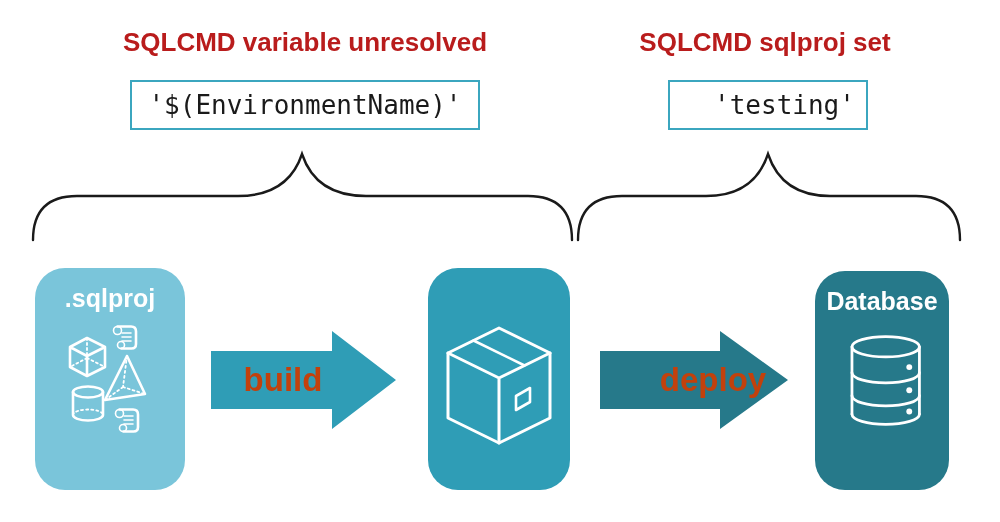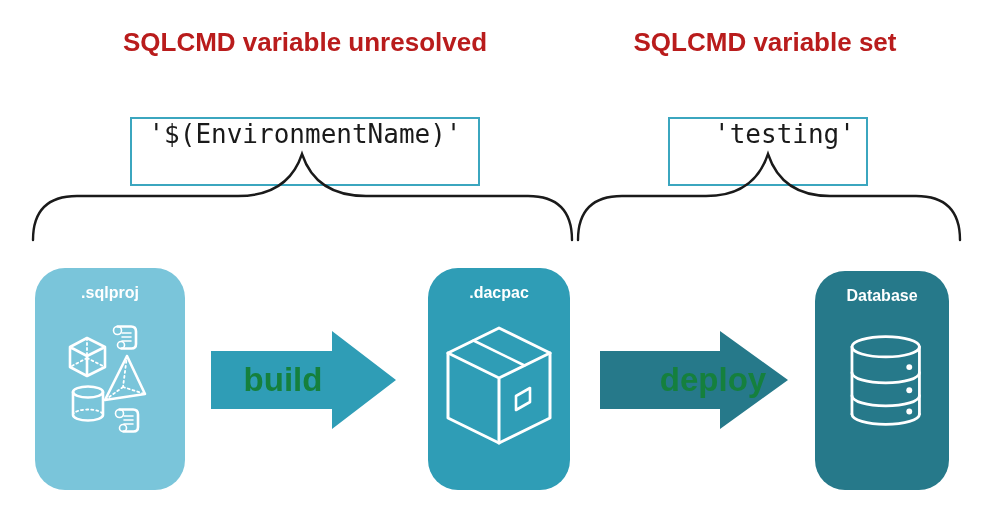--- a/index.html
+++ b/index.html
@@ -18,28 +18,27 @@
     font-size: 26px;
     color: #b91c1c;
     text-align: center;
     white-space: nowrap;
   }
   .heading-left  { left: 80px;  width: 450px; }
   .heading-right { left: 565px; width: 400px; }
   .codebox {
     position: absolute;
     top: 80px;
-    height: 69px;
+    height: 50px;
     box-sizing: border-box;
     border: 2.5px solid #3ba6bf;
     background: #ffffff;
     display: flex;
-    align-items: flex-start;
+    align-items: center;
     justify-content: center;
-    margin-top: 37px;
   }
   .codebox-left  { left: 130px; width: 350px; }
   .codebox-right { left: 668px; width: 200px; padding-left: 33px; }
   .codebox code {
     font-family: "DejaVu Sans Mono", monospace;
     font-size: 26px;
     color: #1a1a1a;
     white-space: nowrap;
   }
   .overlay {
@@ -49,21 +48,21 @@
     height: 522px;
   }
   .brace {
     fill: none;
     stroke: #1a1a1a;
     stroke-width: 2.4;
     stroke-linecap: round;
   }
   .arrow-label {
     position: absolute;
-    color: #15803d;
+    color: #c2410c;
     font-weight: bold;
     font-size: 33px;
     display: flex;
     align-items: center;
     justify-content: center;
   }
   .build-label  { left: 214px; top: 349px; width: 138px; height: 62px; }
   .deploy-label { left: 600px; top: 349px; width: 146px; height: 62px; padding-left: 40px; }
   .card {
     position: absolute;
@@ -73,21 +72,21 @@
   }
   .card-sqlproj  { left: 35px;  width: 150px; background: #7ac5da; }
   .card-dacpac   { left: 428px; width: 142px; background: #2f9db6; }
   .card-database { left: 815px; top: 271px; width: 134px; height: 219px; background: #26798a; }
   .card-label {
     position: relative;
     text-align: center;
     margin-top: 16px;
     color: #ffffff;
     font-weight: bold;
-    font-size: 16px;
+    font-size: 25px;
     z-index: 2;
   }
   .card-icon {
     position: absolute;
     left: 0; top: 0;
     width: 100%;
     height: 100%;
     z-index: 1;
   }
   .icon-stroke {
@@ -101,21 +100,21 @@
   .icon-thin  { stroke-width: 1.6; }
   .icon-bold  { stroke-width: 3; }
   .icon-fill  { fill: #ffffff; stroke: none; }
 </style>
 </head>
 <body>
 
 <div class="stage">
 
   <div class="heading heading-left">SQLCMD variable unresolved</div>
-  <div class="heading heading-right">SQLCMD variable set</div>
+  <div class="heading heading-right">SQLCMD sqlproj set</div>
 
   <div class="codebox codebox-left">
     <code>'$(EnvironmentName)'</code>
   </div>
   <div class="codebox codebox-right">
     <code>'testing'</code>
   </div>
 
   <svg class="overlay" viewBox="0 0 1000 522">
     <path class="brace" d="M 33 240 Q 33 196 77 196 L 238 196 Q 288 196 302 154 Q 316 196 366 196 L 528 196 Q 572 196 572 240"></path>
@@ -157,21 +156,20 @@
       <g transform="translate(79,140)">
         <circle class="icon-stroke icon-thin" cx="5.5" cy="5.5" r="4"></circle>
         <path class="icon-stroke" d="M5.5,1.5 H19 Q24,1.5 24,6.5 V19 Q24,23.5 19.5,23.5 H9.5"></path>
         <circle class="icon-stroke icon-thin" cx="9" cy="20" r="3.5"></circle>
         <path class="icon-stroke icon-thin" d="M10,8 H19 M10,12 H19 M10,16 H19"></path>
       </g>
     </svg>
   </div>
 
   <div class="card card-dacpac">
-    <div class="card-label">.dacpac</div>
     <svg class="card-icon" viewBox="0 0 142 222">
       <g>
         <path class="icon-stroke icon-bold" d="M20,85 L71,60 L122,85 L122,150 L71,175 L20,150 Z"></path>
         <path class="icon-stroke icon-bold" d="M20,85 L71,110 L122,85 M71,110 L71,175"></path>
         <path class="icon-stroke" d="M45.5,72.5 L96.5,97.5"></path>
         <path class="icon-stroke" d="M88,128 L102,120 L102,134 L88,142 Z"></path>
       </g>
     </svg>
   </div>
 

